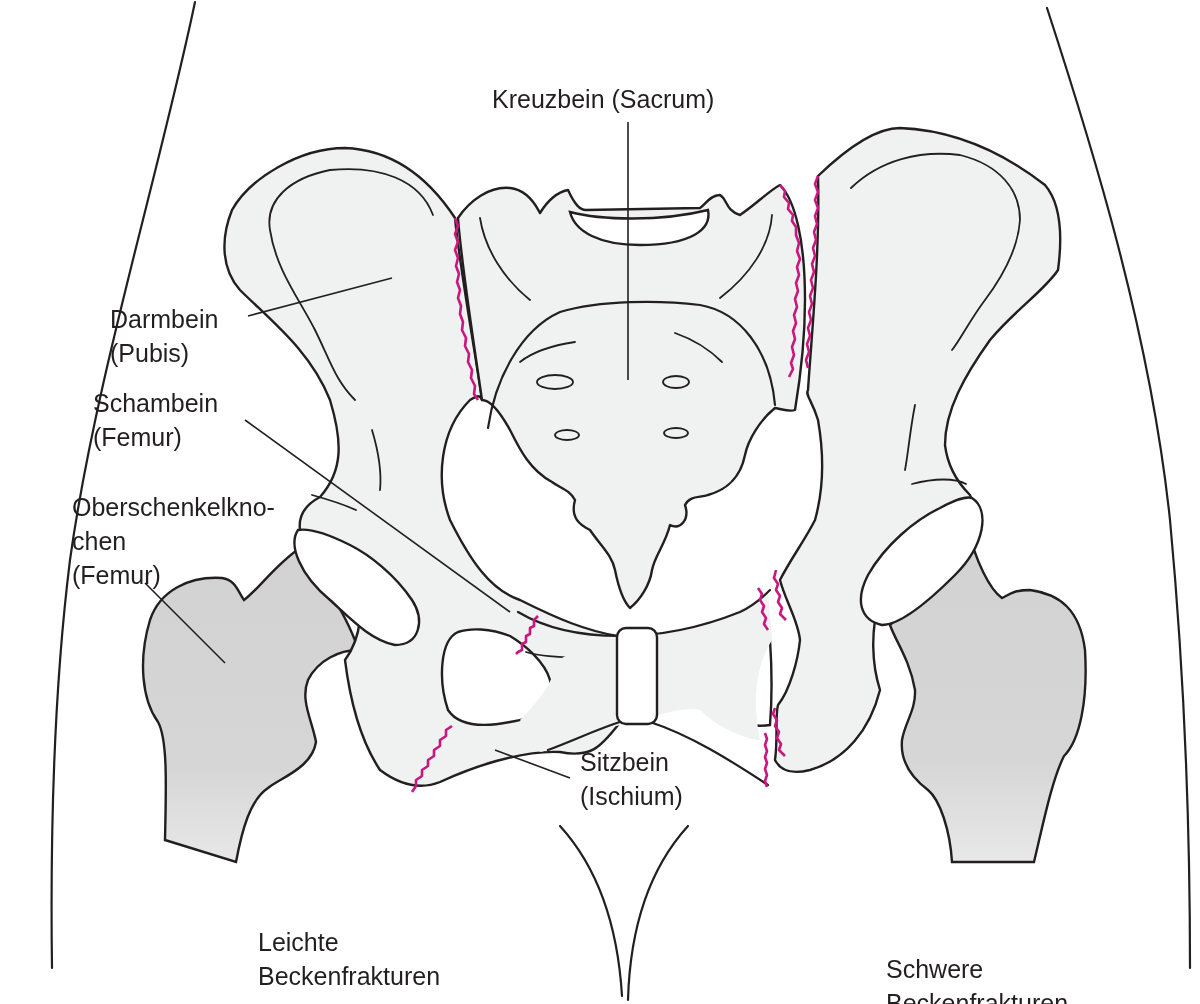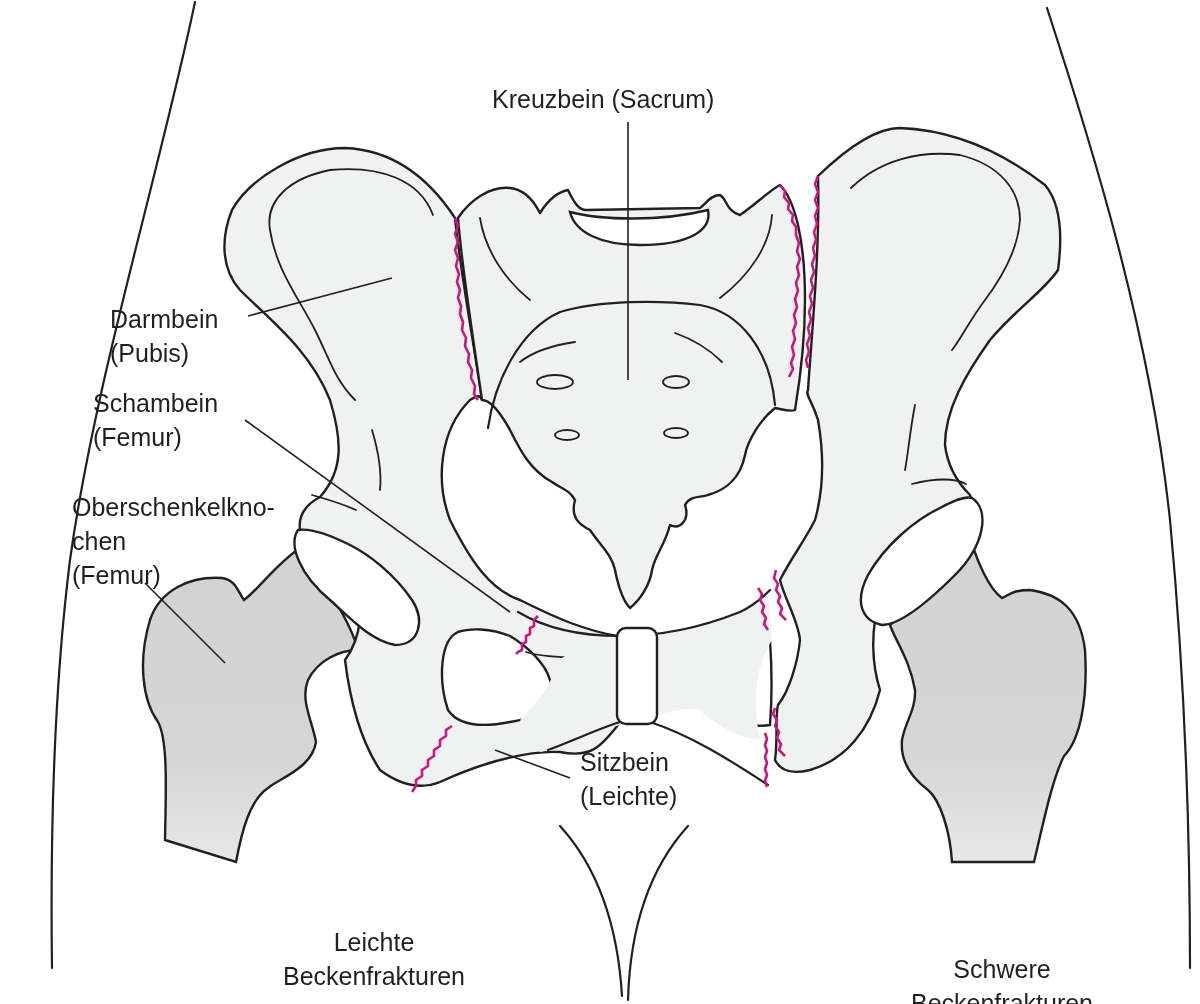--- a/index.html
+++ b/index.html
@@ -7,21 +7,21 @@
     #diagram { position: absolute; left: 0; top: 0; width: 1200px; height: 1004px; }
     .lbl {
       position: absolute;
       font-family: "Liberation Sans", "DejaVu Sans", sans-serif;
       font-size: 25px;
       line-height: 34px;
       color: #231f20;
       white-space: nowrap;
     }
     .lbl span { display: block; }
-    .center { text-align: center; }
+    .center { }
     .bone { fill: #f0f1f1; stroke: #231f20; stroke-width: 2.4; stroke-linejoin: round; }
     .hole { fill: #ffffff; stroke: #231f20; stroke-width: 2.4; }
     .femur { fill: url(#femurGrad); stroke: #231f20; stroke-width: 2.4; }
     .line { fill: none; stroke: #231f20; stroke-width: 2.2; stroke-linecap: round; }
     .thin { fill: none; stroke: #231f20; stroke-width: 1.8; stroke-linecap: round; }
     .frac { fill: none; stroke: #c8177e; stroke-width: 2.6; stroke-linejoin: round; }
     .leader { fill: none; stroke: #231f20; stroke-width: 1.6; }
   </style>
 </head>
 <body>
@@ -168,21 +168,21 @@
 </div>
 
 <div class="lbl" style="left:72px; top:474px;margin-top:16px;">
   <span>Oberschenkelkno-</span>
   <span>chen</span>
   <span>(Femur)</span>
 </div>
 
 <div class="lbl" style="left:580px; top:745px;">
   <span>Sitzbein</span>
-  <span>(Leichte)</span>
+  <span>(Ischium)</span>
 </div>
 
 <div class="lbl center" style="left:258px; top:925px; width:232px;">
   <span>Leichte</span>
   <span>Beckenfrakturen</span>
 </div>
 
 <div class="lbl center" style="left:886px; top:952px; width:232px;">
   <span>Schwere</span>
   <span>Beckenfrakturen</span>

